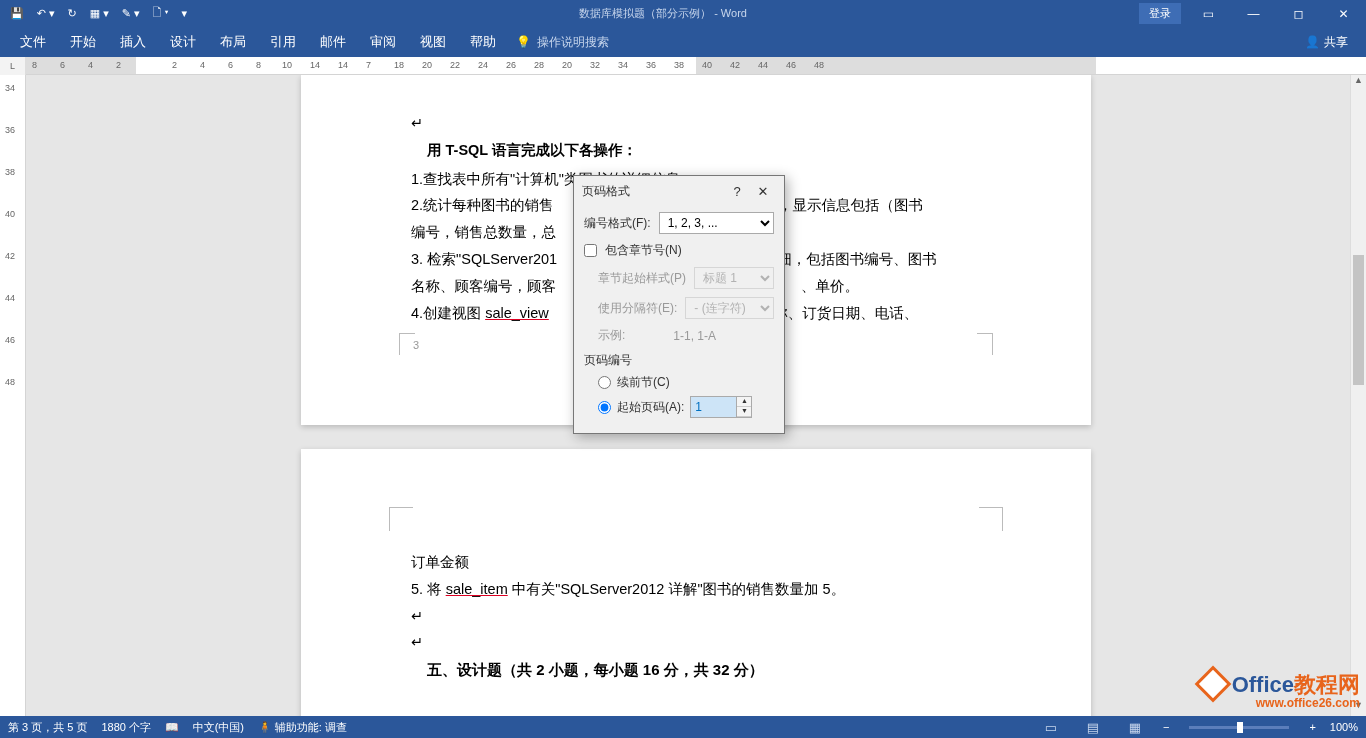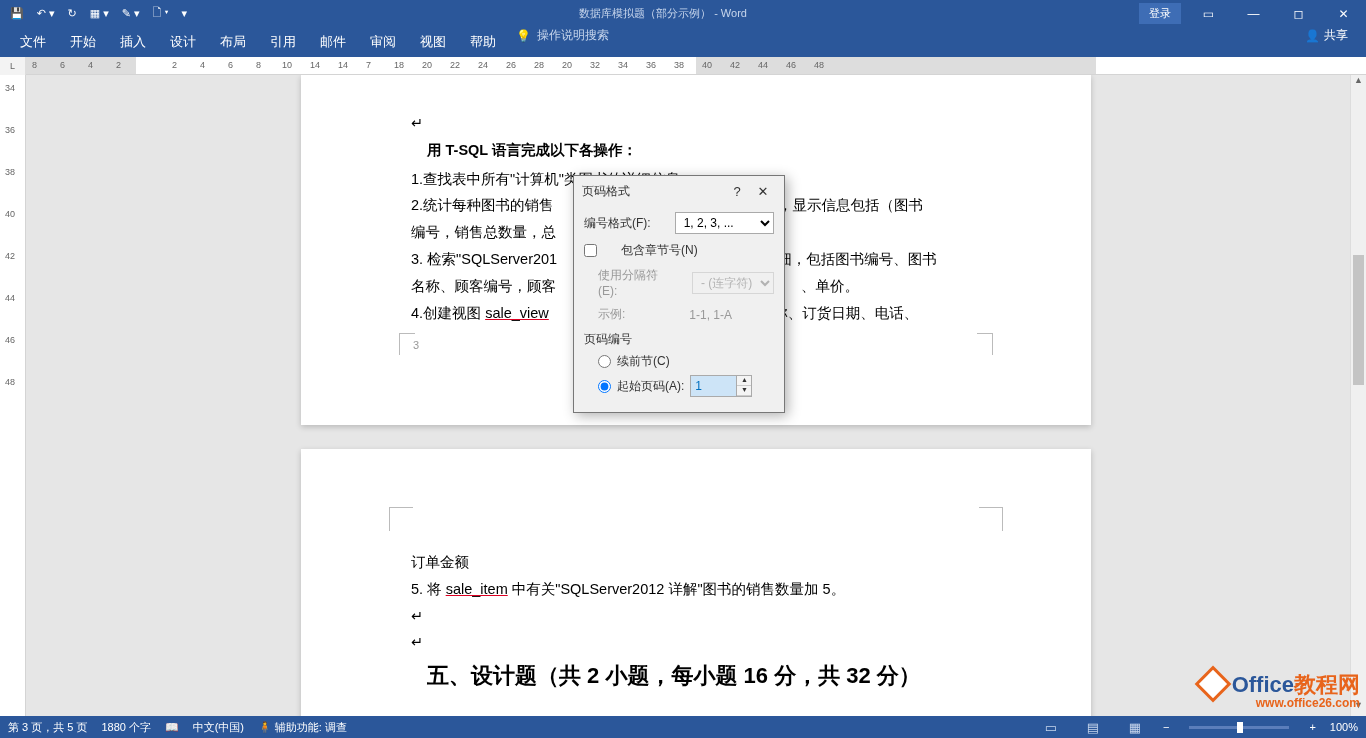--- a/index.html
+++ b/index.html
@@ -6,21 +6,21 @@
 body { width:1366px; height:738px; background:#e6e6e6; overflow:hidden; position:relative; }
 
 .titlebar { height:27px; background:#2b579a; display:flex; align-items:center; color:#fff; font-size:11px; }
 .titlebar .qat { display:flex; gap:13px; padding-left:10px; align-items:center; }
 .titlebar .qat span { cursor:pointer; }
 .titlebar .titlecenter { flex:1; text-align:center; color:#c6d5ec; }
 .titlebar .right { display:flex; align-items:center; }
 .titlebar .login { background:#3e6db5; padding:3px 10px; margin-right:5px; font-size:11px; }
 .titlebar .winbtn { width:45px; text-align:center; font-size:12px; cursor:pointer; }
 
-.ribbon-tabs { height:30px; background:#2b579a; display:flex; align-items:flex-start; padding:0 8px; color:#fff; font-size:13px; }
+.ribbon-tabs { height:30px; background:#2b579a; display:flex; align-items:center; padding:0 8px; color:#fff; font-size:13px; }
 .ribbon-tabs .tab { padding:0 12px; cursor:pointer; height:30px; display:flex; align-items:center; }
 .ribbon-tabs .share { margin-left:auto; display:flex; align-items:center; gap:4px; font-size:12px; padding-right:10px;}
 .ribbon-tabs .bulb { margin-left:8px; display:flex; align-items:center; gap:6px; color:#c6d5ec; font-size:12px;}
 
 .rulerbar { height:18px; background:#f0f0f0; display:flex; }
 .ruler-corner { width:26px; height:18px; background:#f3f3f3; border-right:1px solid #ddd; display:flex; align-items:center; justify-content:center; font-size:9px; color:#666;}
 .hruler { flex:1; position:relative; background:#fff; overflow:hidden; border-bottom:1px solid #d4d4d4;}
 .hruler .margin { position:absolute; top:0; height:100%; background:#ddd;}
 .hruler .num { position:absolute; font-size:9px; color:#666; top:3px; }
 
@@ -41,21 +41,21 @@
 .page .corner.tl { top:68px; left:88px; border-top:1px solid #bbb; border-left:1px solid #bbb;}
 .page .corner.tr { top:68px; right:88px; border-top:1px solid #bbb; border-right:1px solid #bbb;}
 .page2 .corner.tl { top:58px; left:88px;}
 .page2 .corner.tr { top:58px; right:88px;}
 
 .dialog { position:absolute; left:573px; top:175px; width:212px; background:#f0f0f0; border:1px solid #777; box-shadow:3px 3px 12px rgba(0,0,0,0.3); font-size:12px; color:#333;}
 .dialog .dtitle { height:30px; display:flex; align-items:center; padding:0 8px; font-size:12px;}
 .dialog .dtitle .spacer { flex:1; }
 .dialog .dtitle .dbtn { width:26px; text-align:center; cursor:pointer; font-size:13px;}
 .dialog .dbody { padding:6px 10px 10px 10px; }
-.dialog .row { display:flex; align-items:center; margin-bottom:8px; gap:24px;}
+.dialog .row { display:flex; align-items:center; margin-bottom:8px; gap:8px;}
 .dialog .row label { font-size:12px; }
 .dialog select, .dialog input[type=text] { border:1px solid #aaa; background:#fff; height:22px; font-size:12px; padding:0 4px;}
 .dialog select { flex:1; }
 .dialog .indent { padding-left:14px; }
 .dialog .section { margin-top:4px; }
 .dialog .radio-row { display:flex; align-items:center; gap:6px; margin:5px 0 5px 14px;}
 .dialog .btns { display:flex; justify-content:flex-end; gap:10px; padding:12px 10px 10px; }
 .dialog .btns button { width:70px; height:26px; background:#e8e8e8; border:1px solid #999; font-size:12px; cursor:pointer;}
 .dialog .btns button.primary { border:2px solid #2b579a; }
 .dialog .disabled { color:#999; }
@@ -186,21 +186,21 @@
     </div>
 
     <div class="page page2">
       <div class="corner tl"></div>
       <div class="corner tr"></div>
       <div class="content" style="padding-top:100px">
         <p>订单金额</p>
         <p><span>5. 将 </span><span class="underline">sale_item</span><span> 中有关"SQLServer2012 详解"图书的销售数量加 5。</span></p>
         <p>↵</p>
         <p>↵</p>
-        <p class="title" style="font-size:22px">五、设计题（共 2 小题，每小题 16 分，共 32 分）</p>
+        <p class="title" style="font-size:15px">五、设计题（共 2 小题，每小题 16 分，共 32 分）</p>
       </div>
     </div>
 
     <div class="sbar">
       <div class="arr up">▲</div>
       <div class="thumb"></div>
       <div class="arr dn">▼</div>
     </div>
   </div>
 </div>
@@ -213,20 +213,24 @@
     <span class="dbtn">✕</span>
   </div>
   <div class="dbody">
     <div class="row">
       <label>编号格式(F):</label>
       <select><option>1, 2, 3, ...</option></select>
     </div>
     <div class="row">
       <input type="checkbox" style="">
       <label>包含章节号(N)</label>
+    </div>
+    <div class="row indent disabled">
+      <label>章节起始样式(P)</label>
+      <select disabled=""><option>标题 1</option></select>
     </div>
     <div class="row indent disabled">
       <label>使用分隔符(E):</label>
       <select disabled=""><option>- (连字符)</option></select>
     </div>
     <div class="row indent disabled">
       <label>示例:</label>
       <span style="margin-left:40px">1-1, 1-A</span>
     </div>
     <div class="section">页码编号</div>

